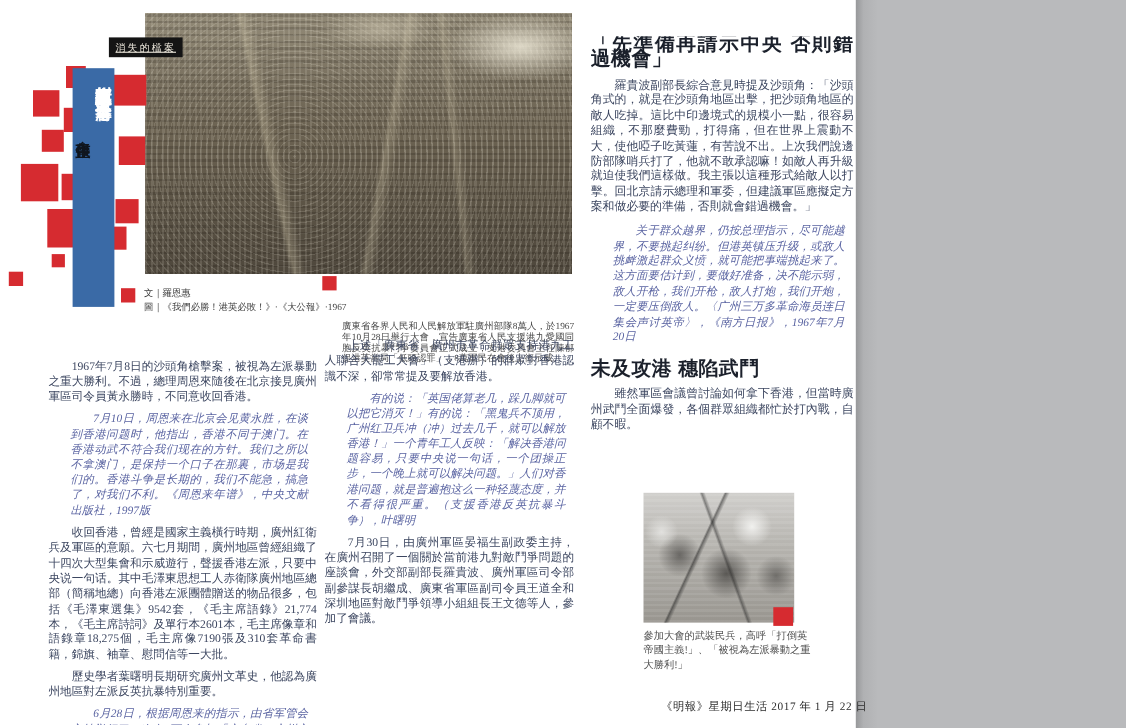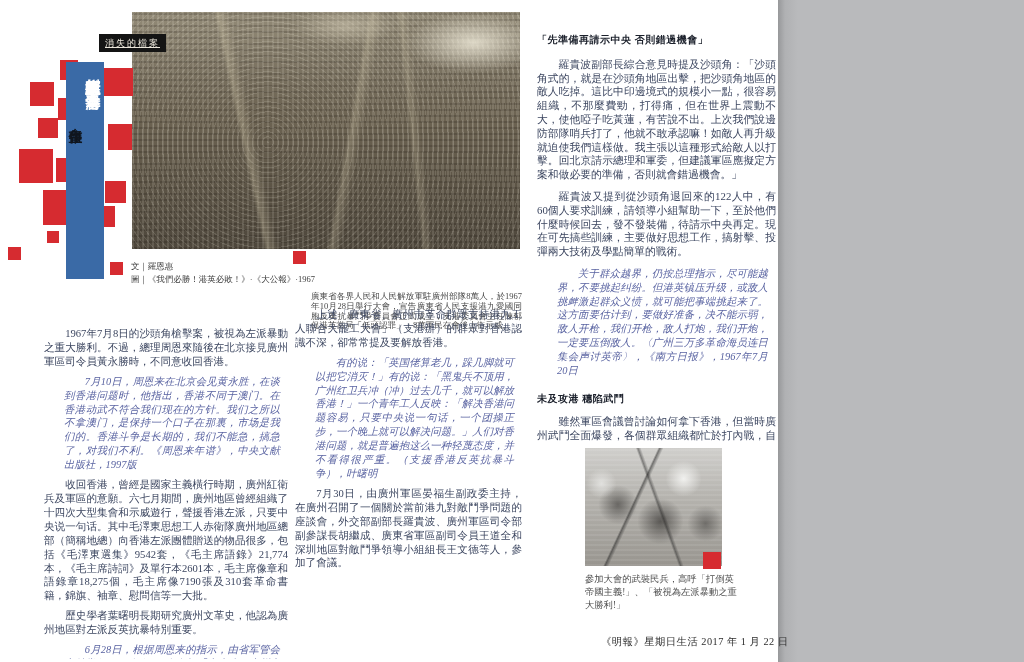--- a/index.html
+++ b/index.html
@@ -44,21 +44,21 @@
   
   .col{color:#3c4660;font-size:10.6px;line-height:13.9px;text-align:justify;overflow:hidden;}
   .col1{left:44px;top:327px;width:244px;height:332px;}
   .col2{left:295px;top:308px;width:227px;height:316px;}
   .col p{margin:0 0 6px;text-indent:2em;}
   .col p.quote, .rcol p.quote{font-style:italic;color:#5a64a2;margin-left:20px;margin-right:8px;
     font-size:10.4px;}
   
   .rcol{left:537px;top:33px;width:239px;height:410px;color:#3c4660;font-size:10.8px;
     line-height:13.8px;text-align:justify;overflow:hidden;}
-  .rcol h2{font-family:"Liberation Sans",sans-serif;font-size:10px;color:#1b202b;
+  .rcol h2{font-family:"Liberation Sans",sans-serif;font-size:18px;color:#1b202b;
     margin:0 0 11px;font-weight:700;letter-spacing:0.5px;}
   .rcol h2.h2b{margin-top:15px;margin-bottom:9px;}
   .rcol p{margin:0 0 8px;text-indent:2em;}
   
   .photo-small{left:585px;top:448px;width:137px;height:118px;
     background:
       radial-gradient(circle 24px at 72% 26%, rgba(246,246,244,.9), transparent 75%),
       radial-gradient(circle 20px at 12% 30%, rgba(240,240,238,.7), transparent 75%),
       radial-gradient(circle 28px at 24% 48%, rgba(42,40,38,.55), transparent 70%),
       radial-gradient(circle 32px at 55% 62%, rgba(36,34,32,.6), transparent 72%),
@@ -121,21 +121,20 @@
 
   <div class="abs col col2">
     <p class="body">上述「廣東省、廣州市革命群眾支持港九工人聯合大罷工大會」（支港辦）的群眾對香港認識不深，卻常常提及要解放香港。</p>
     <p class="quote">有的说：「英国佬算老几，跺几脚就可以把它消灭！」有的说：「黑鬼兵不顶用，广州红卫兵冲（冲）过去几千，就可以解放香港！」一个青年工人反映：「解决香港问题容易，只要中央说一句话，一个团操正步，一个晚上就可以解决问题。」人们对香港问题，就是普遍抱这么一种轻蔑态度，并不看得很严重。（支援香港反英抗暴斗争），叶曙明</p>
     <p class="body">7月30日，由廣州軍區晏福生副政委主持，在廣州召開了一個關於當前港九對敵鬥爭問題的座談會，外交部副部長羅貴波、廣州軍區司令部副參謀長胡繼成、廣東省軍區副司令員王道全和深圳地區對敵鬥爭領導小組組長王文德等人，參加了會議。</p>
   </div>
 
   <div class="abs rcol">
     <h2>「先準備再請示中央 否則錯過機會」</h2>
     <p class="body">羅貴波副部長綜合意見時提及沙頭角：「沙頭角式的，就是在沙頭角地區出擊，把沙頭角地區的敵人吃掉。這比中印邊境式的規模小一點，很容易組織，不那麼費勁，打得痛，但在世界上震動不大，使他啞子吃黃蓮，有苦說不出。上次我們說邊防部隊哨兵打了，他就不敢承認嘛！如敵人再升級就迫使我們這樣做。我主張以這種形式給敵人以打擊。回北京請示總理和軍委，但建議軍區應擬定方案和做必要的準備，否則就會錯過機會。」</p>
-    <p class="body">羅貴波又提到從沙頭角退回來的122人中，有60個人要求訓練，請領導小組幫助一下，至於他們什麼時候回去，發不發裝備，待請示中央再定。現在可先搞些訓練，主要做好思想工作，搞射擊、投彈兩大技術及學點簡單的戰術。</p>
     <p class="quote">关于群众越界，仍按总理指示，尽可能越界，不要挑起纠纷。但港英镇压升级，或敌人挑衅激起群众义愤，就可能把事端挑起来了。这方面要估计到，要做好准备，决不能示弱，敌人开枪，我们开枪，敌人打炮，我们开炮，一定要压倒敌人。〈广州三万多革命海员连日集会声讨英帝〉，《南方日报》，1967年7月20日</p>
     <h2 class="h2b">未及攻港 穗陷武鬥</h2>
     <p class="body">雖然軍區會議曾討論如何拿下香港，但當時廣州武鬥全面爆發，各個群眾組織都忙於打內戰，自顧不暇。</p>
 
   </div>
 
   <div class="abs photo-small"></div>
   <div class="abs rs photo-small-corner"></div>
   <div class="abs caption-small">參加大會的武裝民兵，高呼「打倒英帝國主義!」、「被視為左派暴動之重大勝利!」</div>
   <div class="abs footer">《明報》星期日生活 2017 年 1 月 22 日</div>

